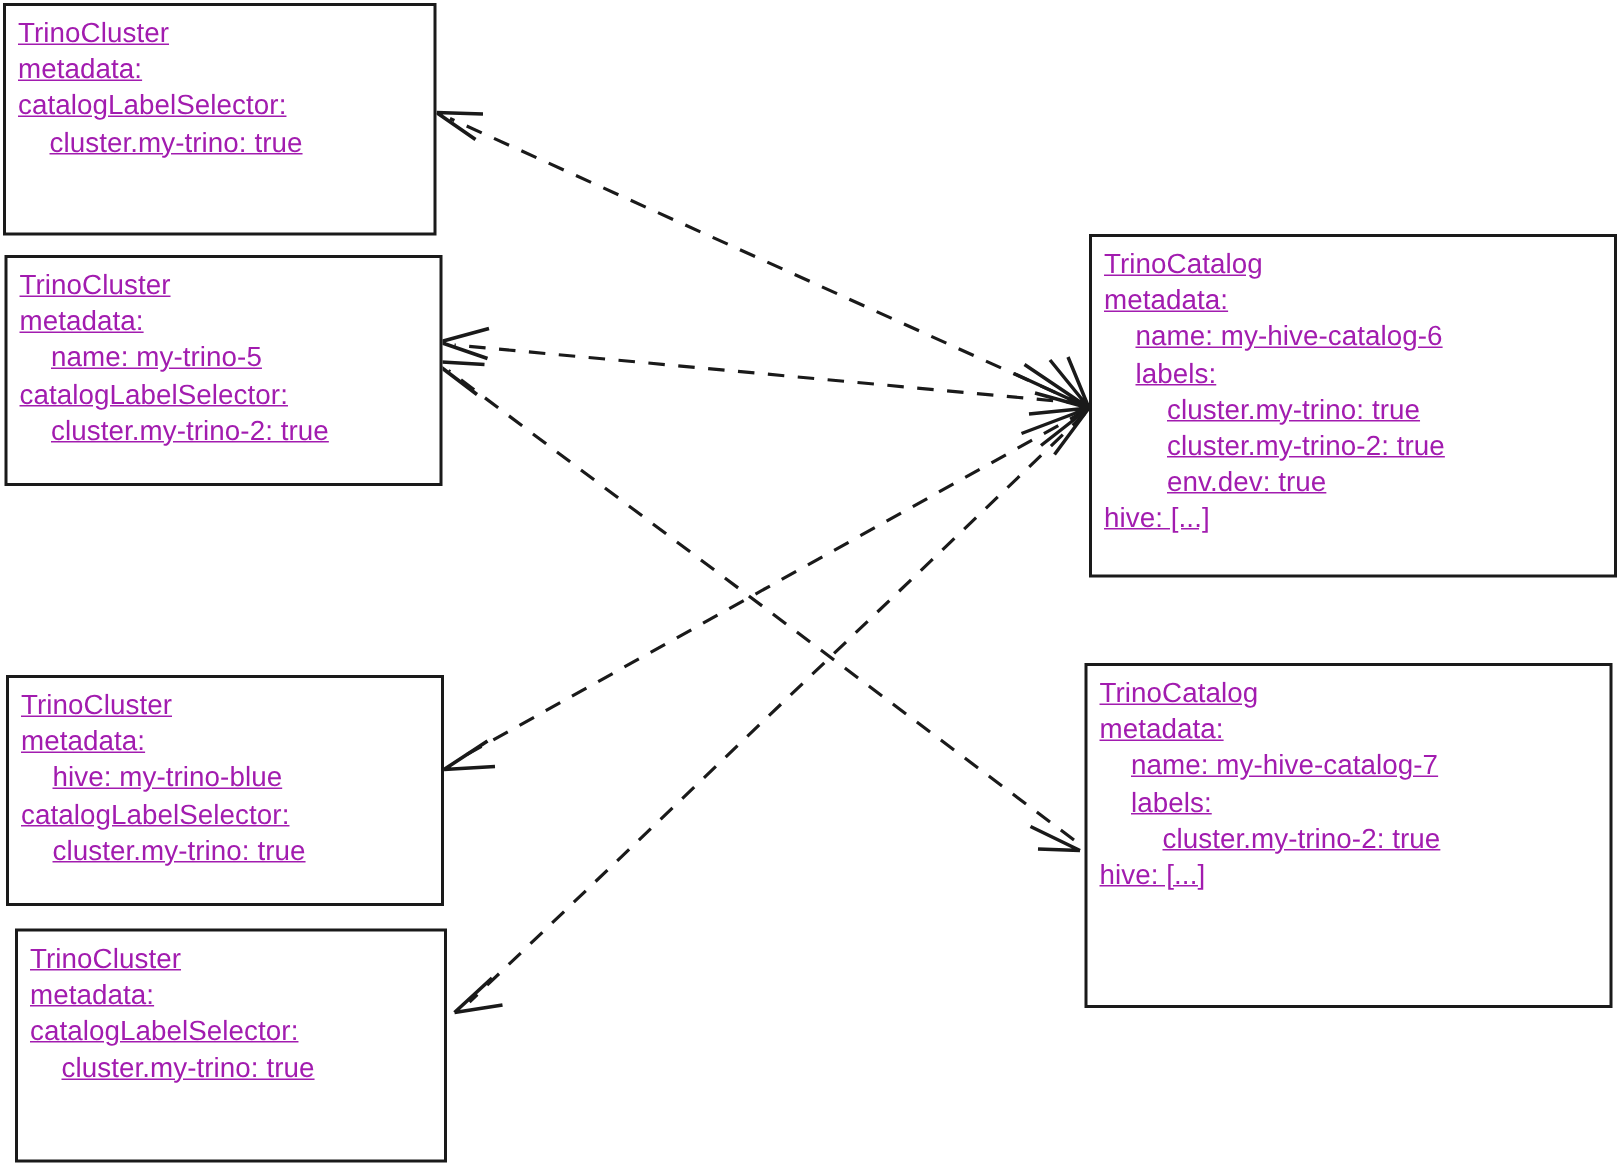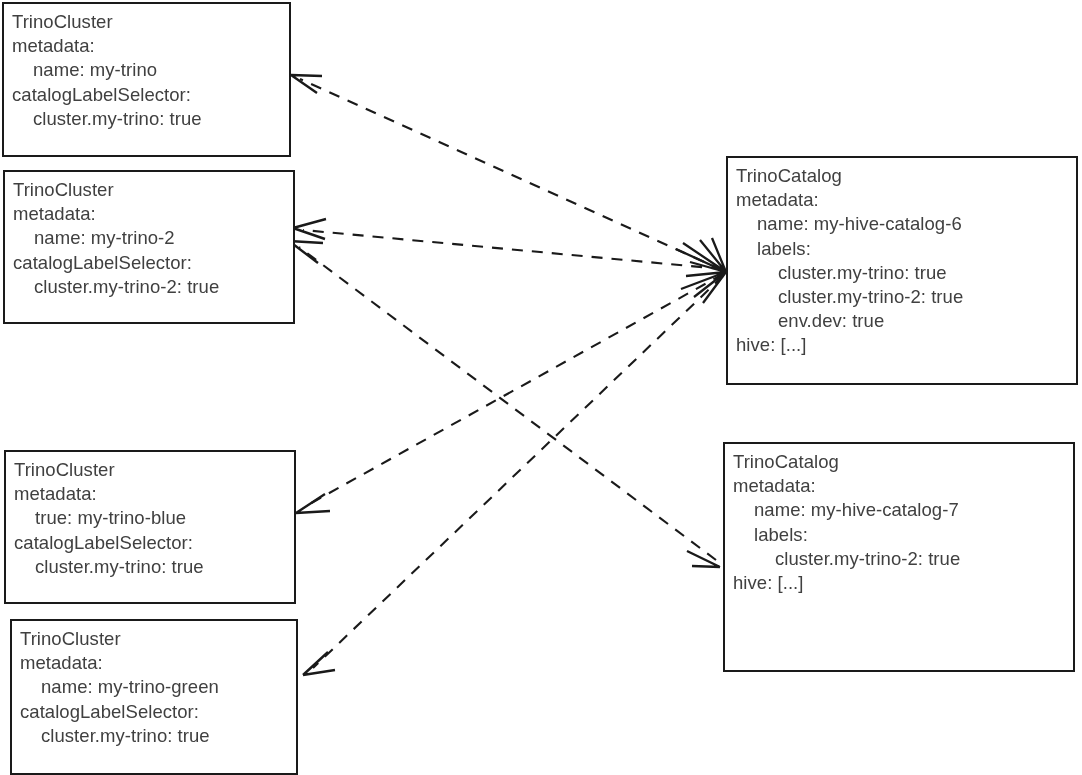--- a/index.html
+++ b/index.html
@@ -36,22 +36,23 @@
     box-sizing: border-box;
     background: #ffffff;
     border: 2px solid #1a1a1a;
     padding: 6px 0 0 8px;
   }
   .node-line {
     font-family: "Liberation Sans", sans-serif;
     font-size: 18.5px;
     line-height: 24.2px;
     white-space: pre;
-    color: #404040;
+    color: #a21caf;
     letter-spacing: 0.05px;
+    text-decoration: underline;
   }
   .indent-1 { padding-left: 21px; }
   .indent-2 { padding-left: 42px; }
 </style>
 </head>
 <body>
 
 <div id="diagram-root">
 
   <svg id="edge-layer" viewBox="0 0 1082 775" width="1082" height="775">
@@ -89,45 +90,43 @@
     <g>
       <path d="M726,272 L676,249 M726,272 L683,243 M726,272 L690,262
                M726,272 L686,276 M726,272 L681,289 M726,272 L694,297
                M726,272 L703,303 M726,272 L700,240 M726,272 L712,238" stroke="#1a1a1a" stroke-width="2.3" fill="none"></path>
     </g>
   </svg>
 
   <div class="node-box" style="left:2px; top:2px; width:289px; height:155px;">
     <div class="node-line">TrinoCluster</div>
     <div class="node-line">metadata:</div>
-    <div class="node-line indent-1">name: my-trino</div>
     <div class="node-line">catalogLabelSelector:</div>
     <div class="node-line indent-1">cluster.my-trino: true</div>
   </div>
 
   <div class="node-box" style="left:3px; top:170px; width:292px; height:154px;">
     <div class="node-line">TrinoCluster</div>
     <div class="node-line">metadata:</div>
-    <div class="node-line indent-1">name: my-trino-2</div>
+    <div class="node-line indent-1">name: my-trino-5</div>
     <div class="node-line">catalogLabelSelector:</div>
     <div class="node-line indent-1">cluster.my-trino-2: true</div>
   </div>
 
   <div class="node-box" style="left:4px; top:450px; width:292px; height:154px;">
     <div class="node-line">TrinoCluster</div>
     <div class="node-line">metadata:</div>
-    <div class="node-line indent-1">true: my-trino-blue</div>
+    <div class="node-line indent-1">hive: my-trino-blue</div>
     <div class="node-line">catalogLabelSelector:</div>
     <div class="node-line indent-1">cluster.my-trino: true</div>
   </div>
 
   <div class="node-box" style="left:10px; top:619px; width:288px; height:156px;">
     <div class="node-line">TrinoCluster</div>
     <div class="node-line">metadata:</div>
-    <div class="node-line indent-1">name: my-trino-green</div>
     <div class="node-line">catalogLabelSelector:</div>
     <div class="node-line indent-1">cluster.my-trino: true</div>
   </div>
 
   <div class="node-box" style="left:726px; top:156px; width:352px; height:229px;">
     <div class="node-line">TrinoCatalog</div>
     <div class="node-line">metadata:</div>
     <div class="node-line indent-1">name: my-hive-catalog-6</div>
     <div class="node-line indent-1">labels:</div>
     <div class="node-line indent-2">cluster.my-trino: true</div>

